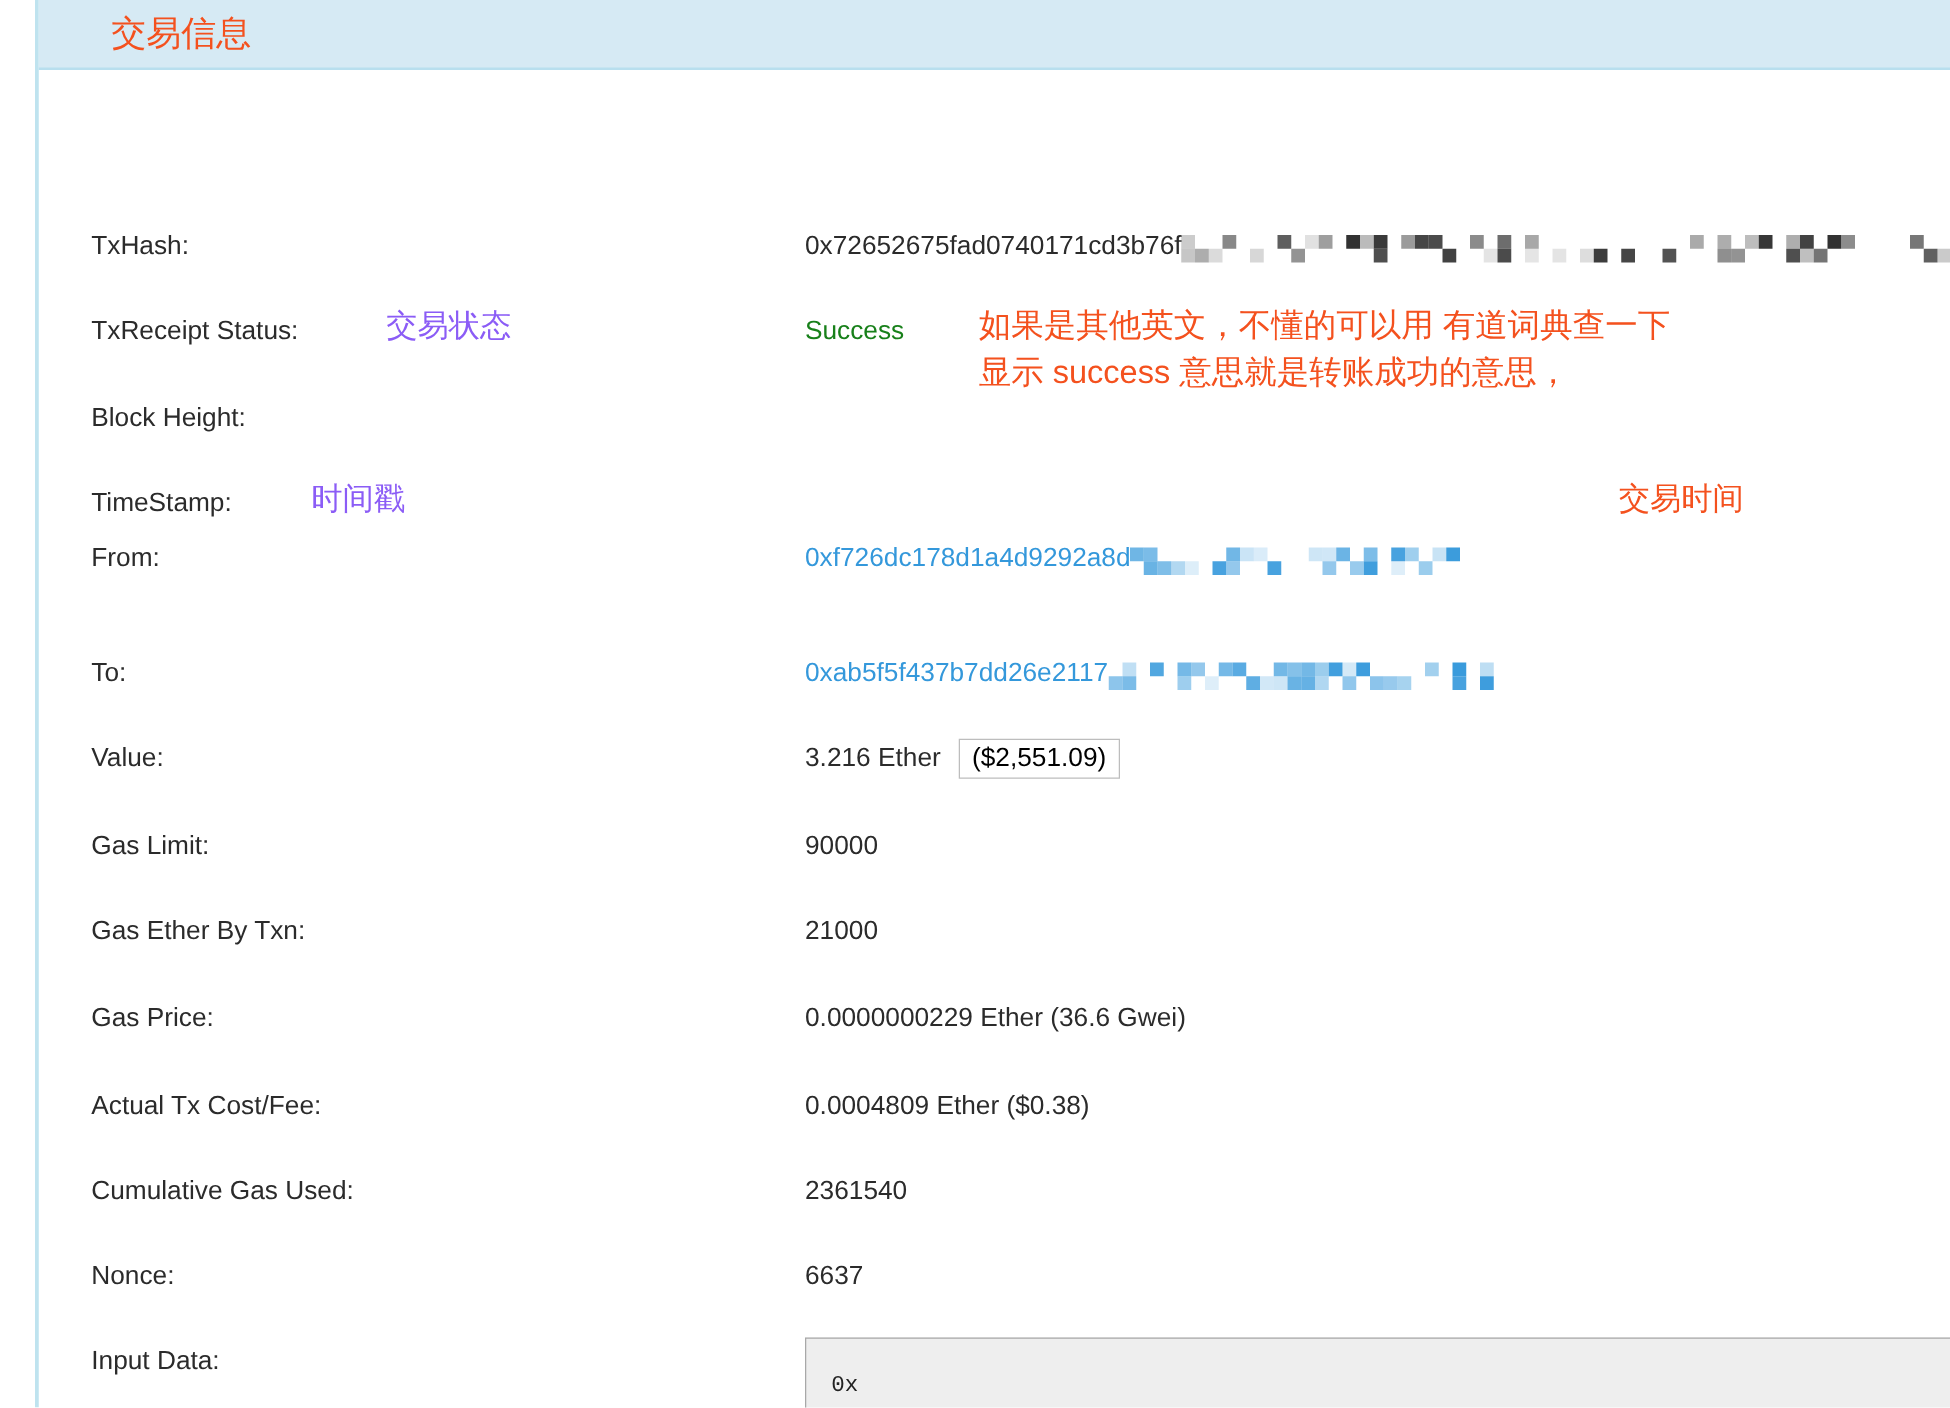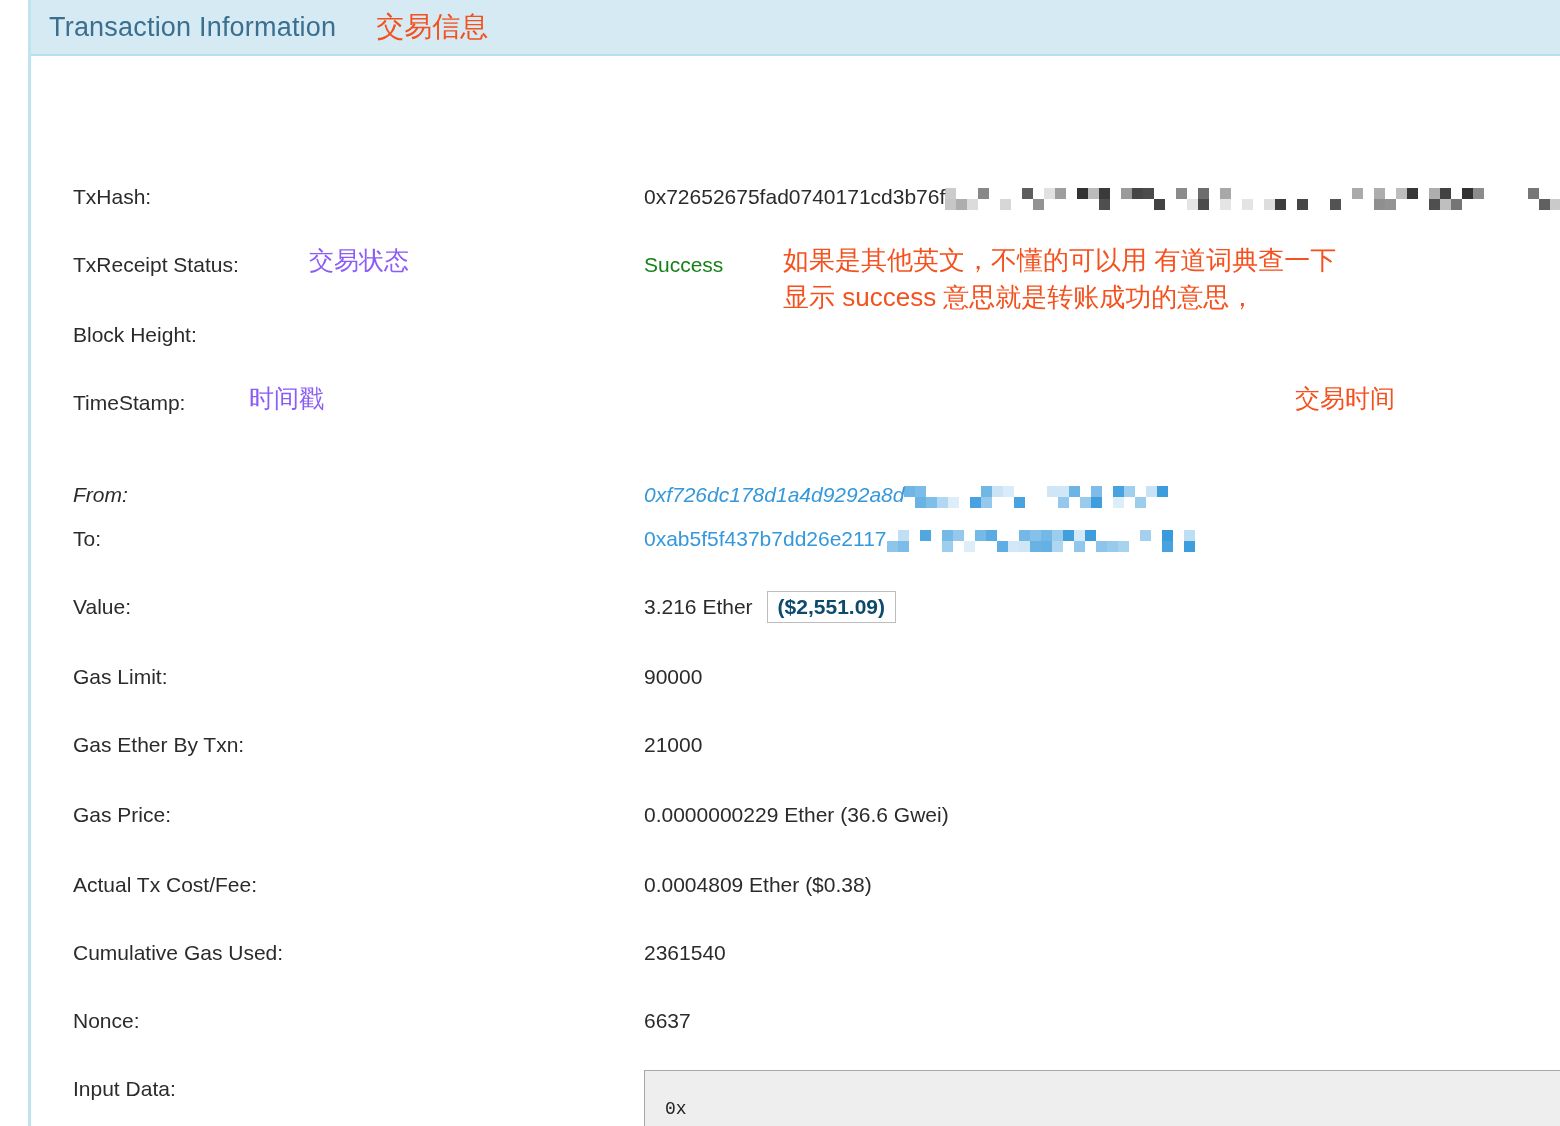--- a/index.html
+++ b/index.html
@@ -99,23 +99,22 @@
   .success {
     color: #18801a;
     font-size: 21px;
   }
   .value-badge {
     display: inline-block;
     border: 1px solid #bdbdbd;
     padding: 3px 10px 4px 10px;
     margin-left: 14px;
     font-size: 21px;
-    color: #0c4a6e;
+    color: #000000;
     line-height: 1.1;
-    font-weight: bold;
   }
 
   
   .mosaic {
     display: inline-block;
     vertical-align: middle;
     position: relative;
     height: 26px;
   }
   .mosaic i {
@@ -150,21 +149,20 @@
     outline: none;
     overflow: hidden;
   }
 </style>
 </head>
 <body>
 
 <div class="card">
 
   <div class="card-header">
-    <span class="card-title">Transaction Information</span>
     <span class="header-annotation">交易信息</span>
   </div>
 
   <div class="card-body">
 
     <div class="row" style="top:124px;">
       <span class="row-label">TxHash:</span>
       <span class="row-value">
         <span>0x72652675fad0740171cd3b76f</span>
         <span class="mosaic" id="mos-hash" style="width:900px;">
@@ -232,21 +230,21 @@
     <div class="row" style="top:262px;">
       <span class="row-label">Block Height:</span>
     </div>
 
     <div class="row" style="top:330px;">
       <span class="row-label">TimeStamp:</span>
       <span class="row-label-note" style="left:218px; top:-4px;">时间戳</span>
       <span class="row-note" style="left:1264px; top:-4px;">交易时间</span>
     </div>
 
-    <div class="row" style="top:422px;font-style:italic;">
+    <div class="row" style="top:374px;">
       <span class="row-label">From:</span>
       <span class="row-value">
         <a class="link" href="#">0xf726dc178d1a4d9292a8d</a>
         <span class="mosaic" id="mos-from" style="width:270px;">
             <i style="left: 0px; top: 4px; width: 11px; height: 11px; background: rgb(52, 152, 219); opacity: 0.71;"></i>
             <i style="left: 11px; top: 4px; width: 11px; height: 11px; background: rgb(52, 152, 219); opacity: 0.65;"></i>
             <i style="left: 11px; top: 15px; width: 11px; height: 11px; background: rgb(52, 152, 219); opacity: 0.74;"></i>
             <i style="left: 22px; top: 15px; width: 11px; height: 11px; background: rgb(52, 152, 219); opacity: 0.63;"></i>
             <i style="left: 33px; top: 15px; width: 11px; height: 11px; background: rgb(52, 152, 219); opacity: 0.38;"></i>
             <i style="left: 44px; top: 15px; width: 11px; height: 11px; background: rgb(52, 152, 219); opacity: 0.17;"></i>

